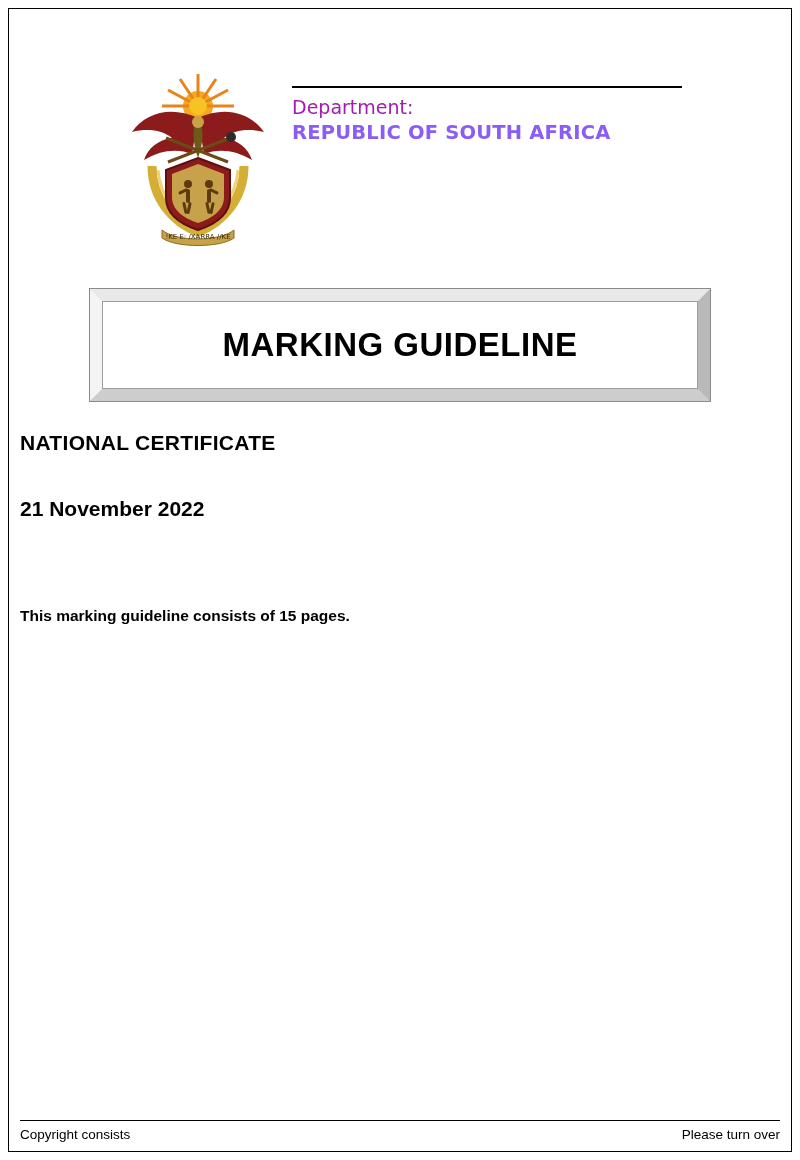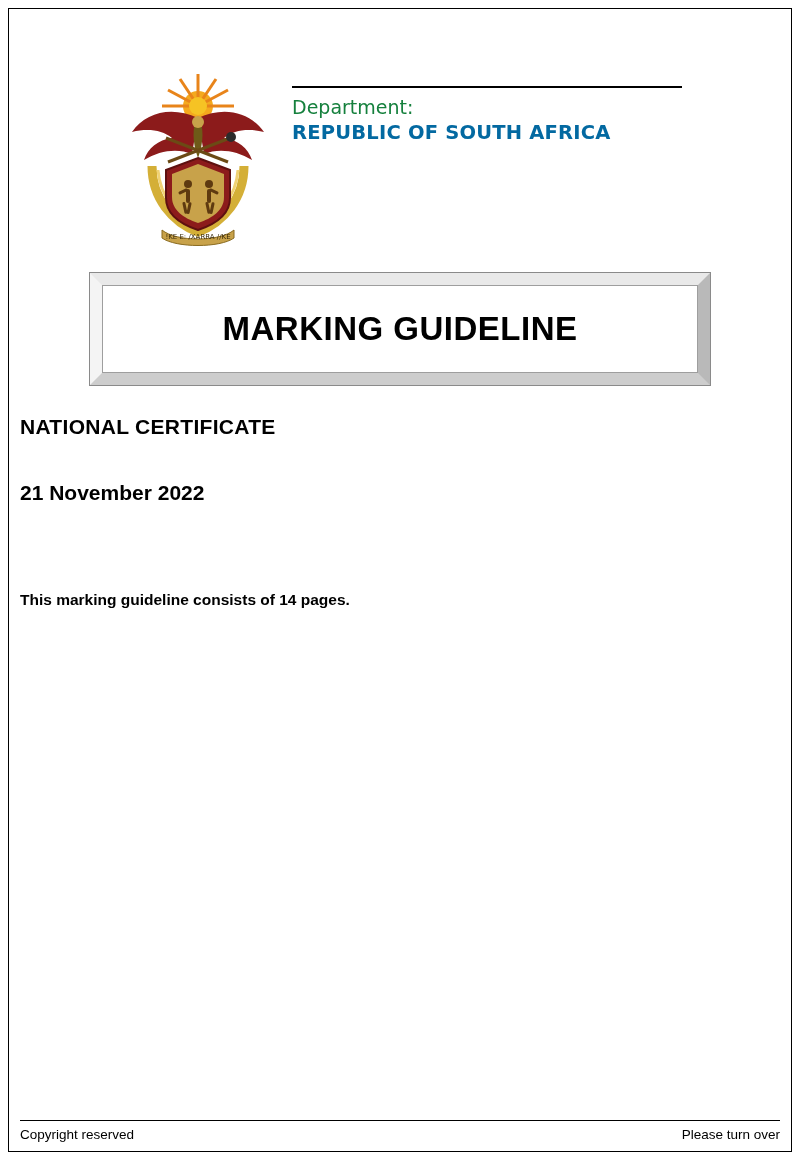--- a/index.html
+++ b/index.html
@@ -64,34 +64,34 @@
   }
   .dept-rule {
     border-bottom: 2px solid #000000;
     margin: 6px 0 7px 0;
     width: 100%;
   }
   .dept-sub1, .dept-sub2 {
     font-family: "DejaVu Sans", sans-serif;
     font-size: 19px;
     line-height: 1.33;
-    color: #15803d;
+    color: #a21caf;
   }
   .dept-sub3 {
     font-family: "DejaVu Sans", sans-serif;
     font-size: 19.5px;
     font-weight: bold;
     line-height: 1.33;
-    color: #0369a1;
+    color: #8b5cf6;
     letter-spacing: 0.2px;
   }
 
   
   .plate-wrap {
-    margin-top: 22px;
+    margin-top: 38px;
     display: flex;
     justify-content: center;
   }
   .plate {
     width: 620px;
     height: 112px;
     background: #ffffff;
     border-top: 12px solid #e9e9e9;
     border-left: 12px solid #f4f4f4;
     border-right: 12px solid #b9b9b9;
@@ -219,22 +219,22 @@
 
     <div class="plate-wrap">
       <div class="plate">
         <div class="plate-title">MARKING GUIDELINE</div>
       </div>
     </div>
 
     <div class="centre">
       <div class="line-cert">NATIONAL CERTIFICATE</div>
       <div class="line-date">21 November 2022</div>
-      <div class="line-pages">This marking guideline consists of 14 pages.</div>
+      <div class="line-pages">This marking guideline consists of 15 pages.</div>
     </div>
 
   </div>
 
   <div class="footer">
-    <div>Copyright reserved</div>
+    <div>Copyright consists</div>
     <div>Please turn over</div>
   </div>
 </div>
 
 </body></html>

